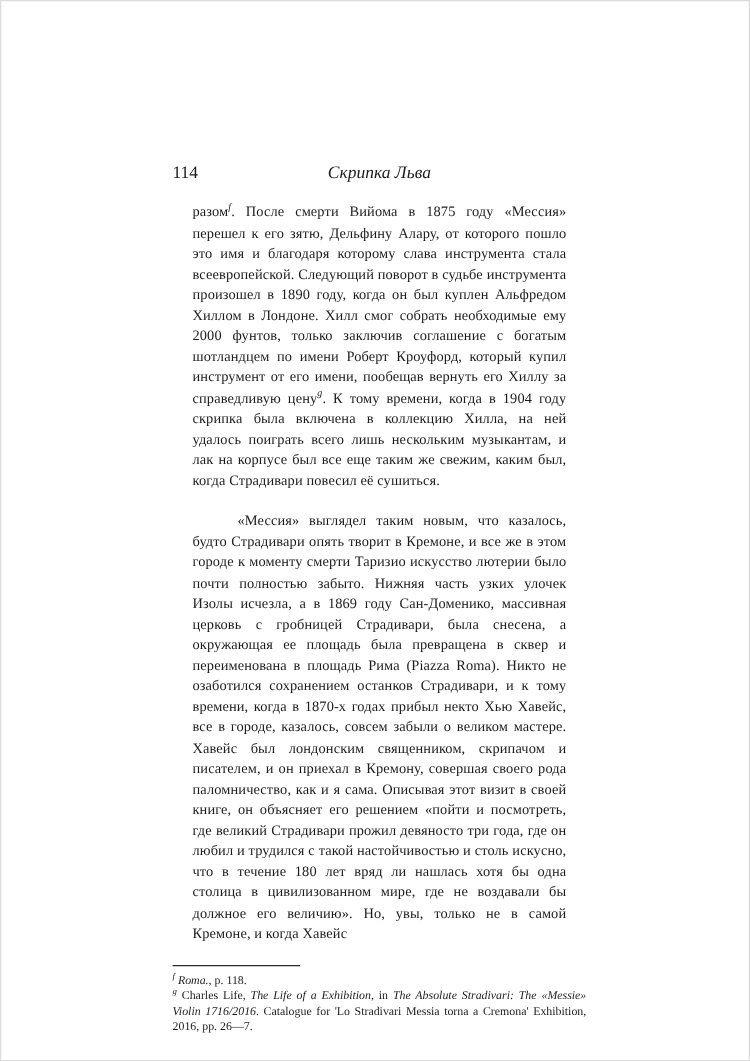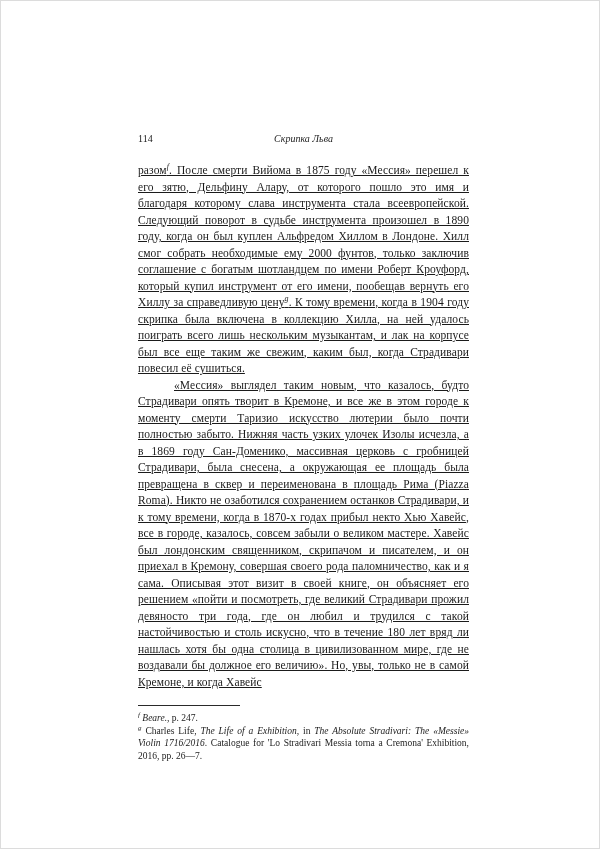--- a/index.html
+++ b/index.html
@@ -21,40 +21,39 @@
   .content {
     position: absolute;
     left: 137px;
     top: 130px;
     width: 331px;
   }
   .page-header {
     position: relative;
     height: 15px;
     margin-bottom: 16px;
-    font-size: 10px;
+    font-size: 14px;
     line-height: 15px;
   }
   .page-num {
     position: absolute;
     left: 0;
     top: 0;
   }
   .running-title {
     display: block;
     text-align: center;
     font-style: italic;
   }
   .body-text p.para {
-    margin: 0;
+    margin: 16px;
     font-size: 11.5px;
     line-height: 16.5px;
     text-align: justify;
     letter-spacing: 0.1px;
-    text-decoration: underline;
   }
   .body-text p.para.indent {
     text-indent: 36px;
   }
   sup.fn-ref {
     font-style: italic;
     font-size: 8px;
     line-height: 0;
     vertical-align: super;
   }
@@ -93,18 +92,18 @@
     </div>
 
     <div class="body-text">
       <p class="para"><span>разом</span><sup class="fn-ref">f</sup><span>. После смерти Вийома в 1875 году «Мессия» перешел к его зятю, Дельфину Алару, от которого пошло это имя и благодаря которому слава инструмента стала всеевропейской. Следующий поворот в судьбе инструмента произошел в 1890 году, когда он был куплен Альфредом Хиллом в Лондоне. Хилл смог собрать необходимые ему 2000 фунтов, только заключив соглашение с богатым шотландцем по имени Роберт Кроуфорд, который купил инструмент от его имени, пообещав вернуть его Хиллу за справедливую цену</span><sup class="fn-ref">g</sup><span>. К тому времени, когда в 1904 году скрипка была включена в коллекцию Хилла, на ней удалось поиграть всего лишь нескольким музыкантам, и лак на корпусе был все еще таким же свежим, каким был, когда Страдивари повесил её сушиться.</span></p>
       <p class="para indent">«Мессия» выглядел таким новым, что казалось, будто Страдивари опять творит в Кремоне, и все же в этом городе к моменту смерти Таризио искусство лютерии было почти полностью забыто. Нижняя часть узких улочек Изолы исчезла, а в 1869 году Сан-Доменико, массивная церковь с гробницей Страдивари, была снесена, а окружающая ее площадь была превращена в сквер и переименована в площадь Рима (Piazza Roma). Никто не озаботился сохранением останков Страдивари, и к тому времени, когда в 1870-х годах прибыл некто Хью Хавейс, все в городе, казалось, совсем забыли о великом мастере. Хавейс был лондонским священником, скрипачом и писателем, и он приехал в Кремону, совершая своего рода паломничество, как и я сама. Описывая этот визит в своей книге, он объясняет его решением «пойти и посмотреть, где великий Страдивари прожил девяносто три года, где он любил и трудился с такой настойчивостью и столь искусно, что в течение 180 лет вряд ли нашлась хотя бы одна столица в цивилизованном мире, где не воздавали бы должное его величию». Но, увы, только не в самой Кремоне, и когда Хавейс</p>
     </div>
 
     <div class="footnote-sep"></div>
 
     <div class="footnotes">
-        <p class="footnote"><sup class="fn-marker">f</sup> <span class="italic">Beare.</span><span>, p. 247.</span></p>
+        <p class="footnote"><sup class="fn-marker">f</sup> <span class="italic">Roma.</span><span>, p. 118.</span></p>
         <p class="footnote"><sup class="fn-marker">g</sup> <span>Charles Life, </span><span class="italic">The Life of a Exhibition</span><span>, in </span><span class="italic">The Absolute Stradivari: The «Messie» Violin 1716/2016</span><span>. Catalogue for 'Lo Stradivari Messia torna a Cremona' Exhibition, 2016, pp. 26—7.</span></p>
       </div>
 
   </div>
 </div>
 
 </body></html>

